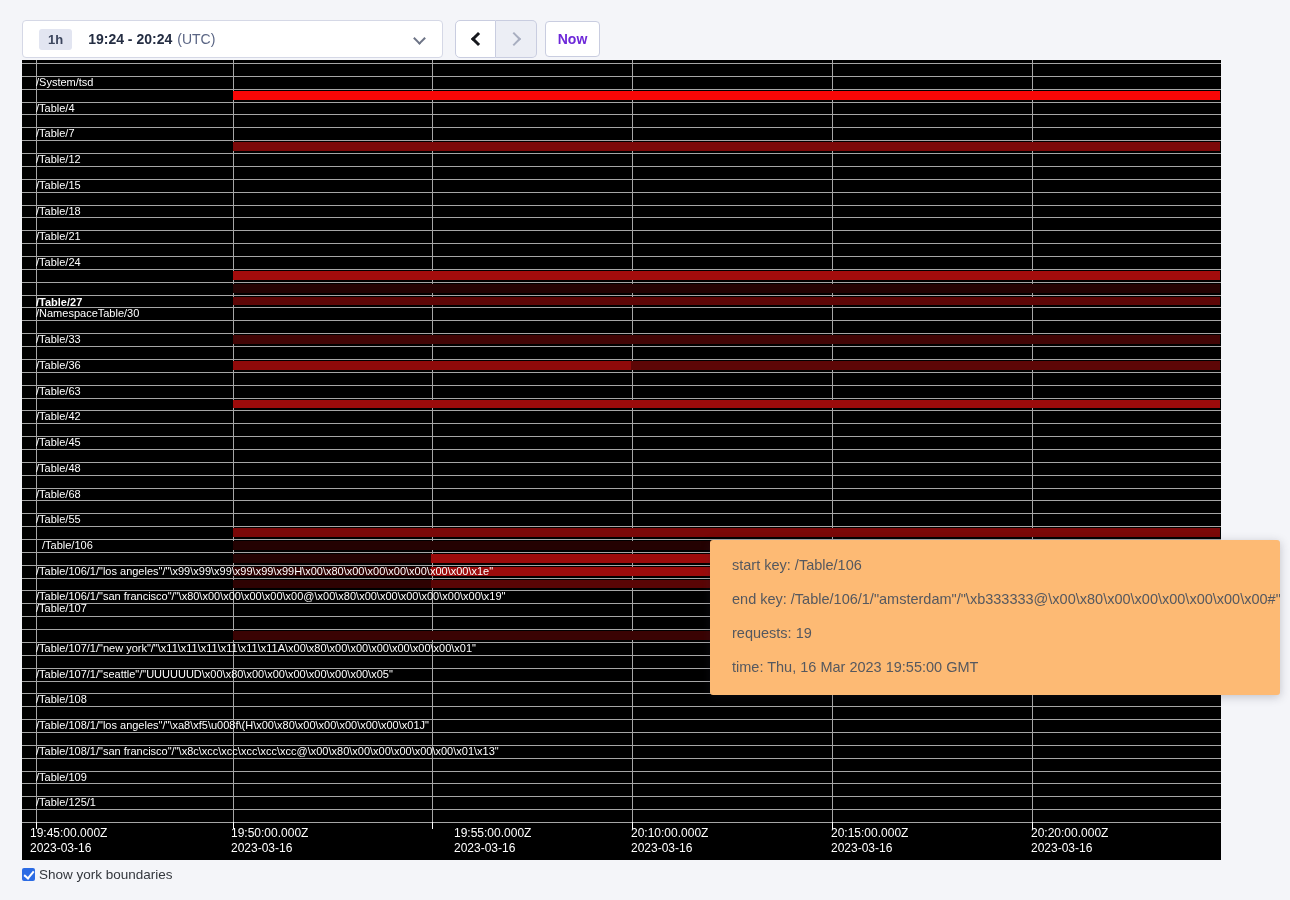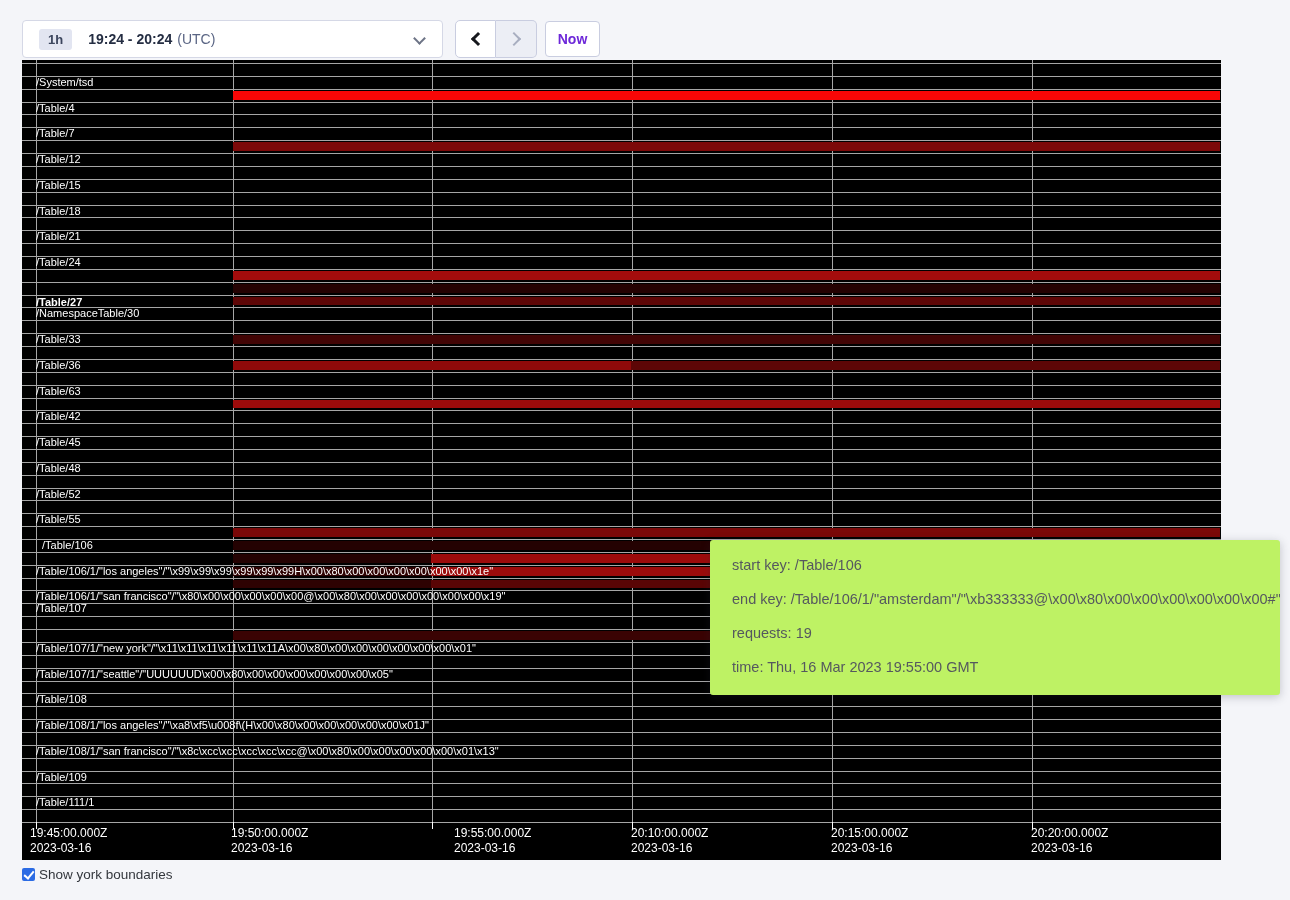--- a/index.html
+++ b/index.html
@@ -58,21 +58,21 @@
   .span-label {
     position: absolute; left: 0; width: 700px; padding-left: 14px;
     color: #ffffff; font-size: 11px; white-space: nowrap; overflow: hidden;
   }
   .axis-tick { position: absolute; width: 1px; height: 7px; background: #ffffff; }
   .axis-label { position: absolute; color: #ffffff; font-size: 12px; line-height: 15px; white-space: pre; }
 
   
   .tooltip {
     position: absolute; left: 710px; top: 540px; width: 570px; height: 155px;
-    background: #bef264; border-radius: 3px;
+    background: #fdba74; border-radius: 3px;
     box-shadow: 0 2px 10px rgba(40,40,60,0.25);
     padding: 8px 0 0 22px; z-index: 5;
   }
   .tooltip .tt-line {
     font-size: 14.5px; color: #55585f; height: 34px; line-height: 34px;
     white-space: nowrap; overflow: hidden;
   }
 
   
   .footer { position: absolute; left: 22px; top: 867px; display: flex; align-items: center; }
@@ -203,33 +203,33 @@
       <div class="span-label" style="top: 170.25px; height: 12.87px; line-height: 12.87px;">/Table/21</div>
       <div class="span-label" style="top: 195.98px; height: 12.87px; line-height: 12.87px;">/Table/24</div>
       <div class="span-label" style="top: 236px; height: 12.87px; line-height: 12.87px; font-weight: bold;">/Table/27</div>
       <div class="span-label" style="top: 247.44px; height: 12.87px; line-height: 12.87px;">/NamespaceTable/30</div>
       <div class="span-label" style="top: 273.18px; height: 12.87px; line-height: 12.87px;">/Table/33</div>
       <div class="span-label" style="top: 298.91px; height: 12.87px; line-height: 12.87px;">/Table/36</div>
       <div class="span-label" style="top: 324.64px; height: 12.87px; line-height: 12.87px;">/Table/63</div>
       <div class="span-label" style="top: 350.37px; height: 12.87px; line-height: 12.87px;">/Table/42</div>
       <div class="span-label" style="top: 376.1px; height: 12.87px; line-height: 12.87px;">/Table/45</div>
       <div class="span-label" style="top: 401.83px; height: 12.87px; line-height: 12.87px;">/Table/48</div>
-      <div class="span-label" style="top: 427.56px; height: 12.87px; line-height: 12.87px;">/Table/52</div>
+      <div class="span-label" style="top: 427.56px; height: 12.87px; line-height: 12.87px;">/Table/68</div>
       <div class="span-label" style="top: 453.29px; height: 12.87px; line-height: 12.87px;">/Table/55</div>
       <div class="span-label" style="top: 479.02px; height: 12.87px; line-height: 12.87px; padding-left: 20px;">/Table/106</div>
       <div class="span-label" style="top: 504.75px; height: 12.87px; line-height: 12.87px;">/Table/106/1/"los angeles"/"\x99\x99\x99\x99\x99\x99H\x00\x80\x00\x00\x00\x00\x00\x00\x1e"</div>
       <div class="span-label" style="top: 530.49px; height: 12.87px; line-height: 12.87px;">/Table/106/1/"san francisco"/"\x80\x00\x00\x00\x00\x00@\x00\x80\x00\x00\x00\x00\x00\x00\x19"</div>
       <div class="span-label" style="top: 534px; height: 12.87px; line-height: 12.87px; margin-top: 8px;">/Table/107</div>
       <div class="span-label" style="top: 581.95px; height: 12.87px; line-height: 12.87px;">/Table/107/1/"new york"/"\x11\x11\x11\x11\x11\x11A\x00\x80\x00\x00\x00\x00\x00\x00\x01"</div>
       <div class="span-label" style="top: 607.68px; height: 12.87px; line-height: 12.87px;">/Table/107/1/"seattle"/"UUUUUUD\x00\x80\x00\x00\x00\x00\x00\x00\x05"</div>
       <div class="span-label" style="top: 633.41px; height: 12.87px; line-height: 12.87px;">/Table/108</div>
       <div class="span-label" style="top: 659.14px; height: 12.87px; line-height: 12.87px;">/Table/108/1/"los angeles"/"\xa8\xf5\u008f\(H\x00\x80\x00\x00\x00\x00\x00\x01J"</div>
       <div class="span-label" style="top: 684.87px; height: 12.87px; line-height: 12.87px;">/Table/108/1/"san francisco"/"\x8c\xcc\xcc\xcc\xcc\xcc@\x00\x80\x00\x00\x00\x00\x00\x01\x13"</div>
       <div class="span-label" style="top: 710.6px; height: 12.87px; line-height: 12.87px;">/Table/109</div>
-      <div class="span-label" style="top: 736.33px; height: 12.87px; line-height: 12.87px;">/Table/111/1</div>
+      <div class="span-label" style="top: 736.33px; height: 12.87px; line-height: 12.87px;">/Table/125/1</div>
       <div class="axis-tick" style="left: 13.5px; top: 762.06px;"></div>
       <div class="axis-tick" style="left: 210.5px; top: 762.06px;"></div>
       <div class="axis-tick" style="left: 409.5px; top: 762.06px;"></div>
       <div class="axis-tick" style="left: 609.5px; top: 762.06px;"></div>
       <div class="axis-tick" style="left: 809.5px; top: 762.06px;"></div>
       <div class="axis-tick" style="left: 1009.5px; top: 762.06px;"></div>
       <div class="axis-label" style="left: 8px; top: 766.06px;">19:45:00.000Z
 2023-03-16</div>
       <div class="axis-label" style="left: 209px; top: 766.06px;">19:50:00.000Z
 2023-03-16</div>

